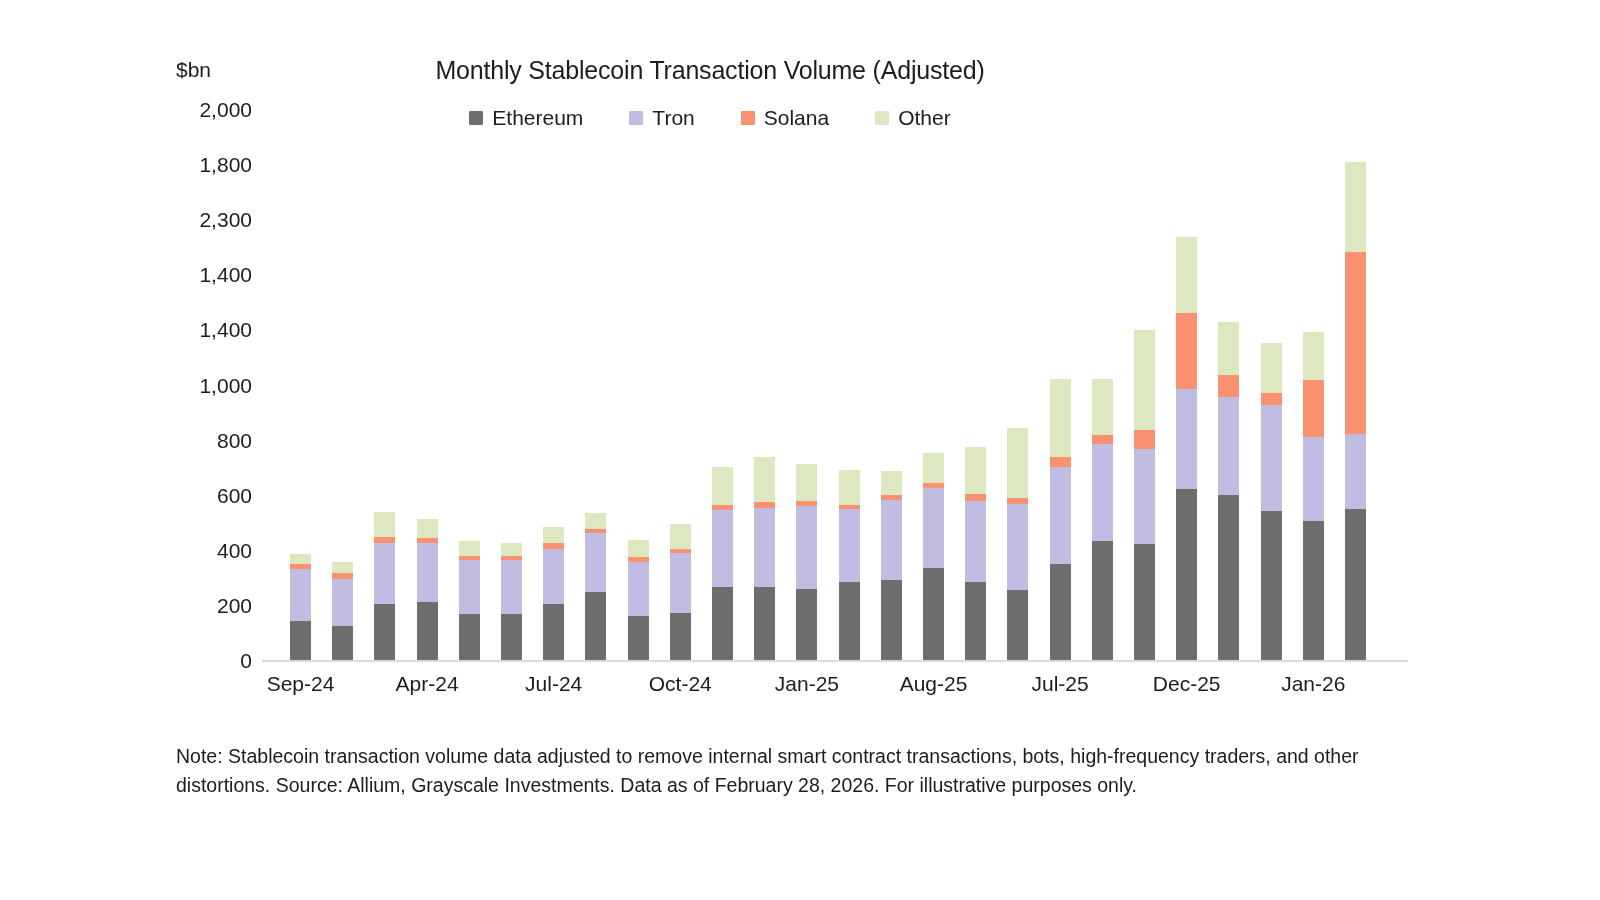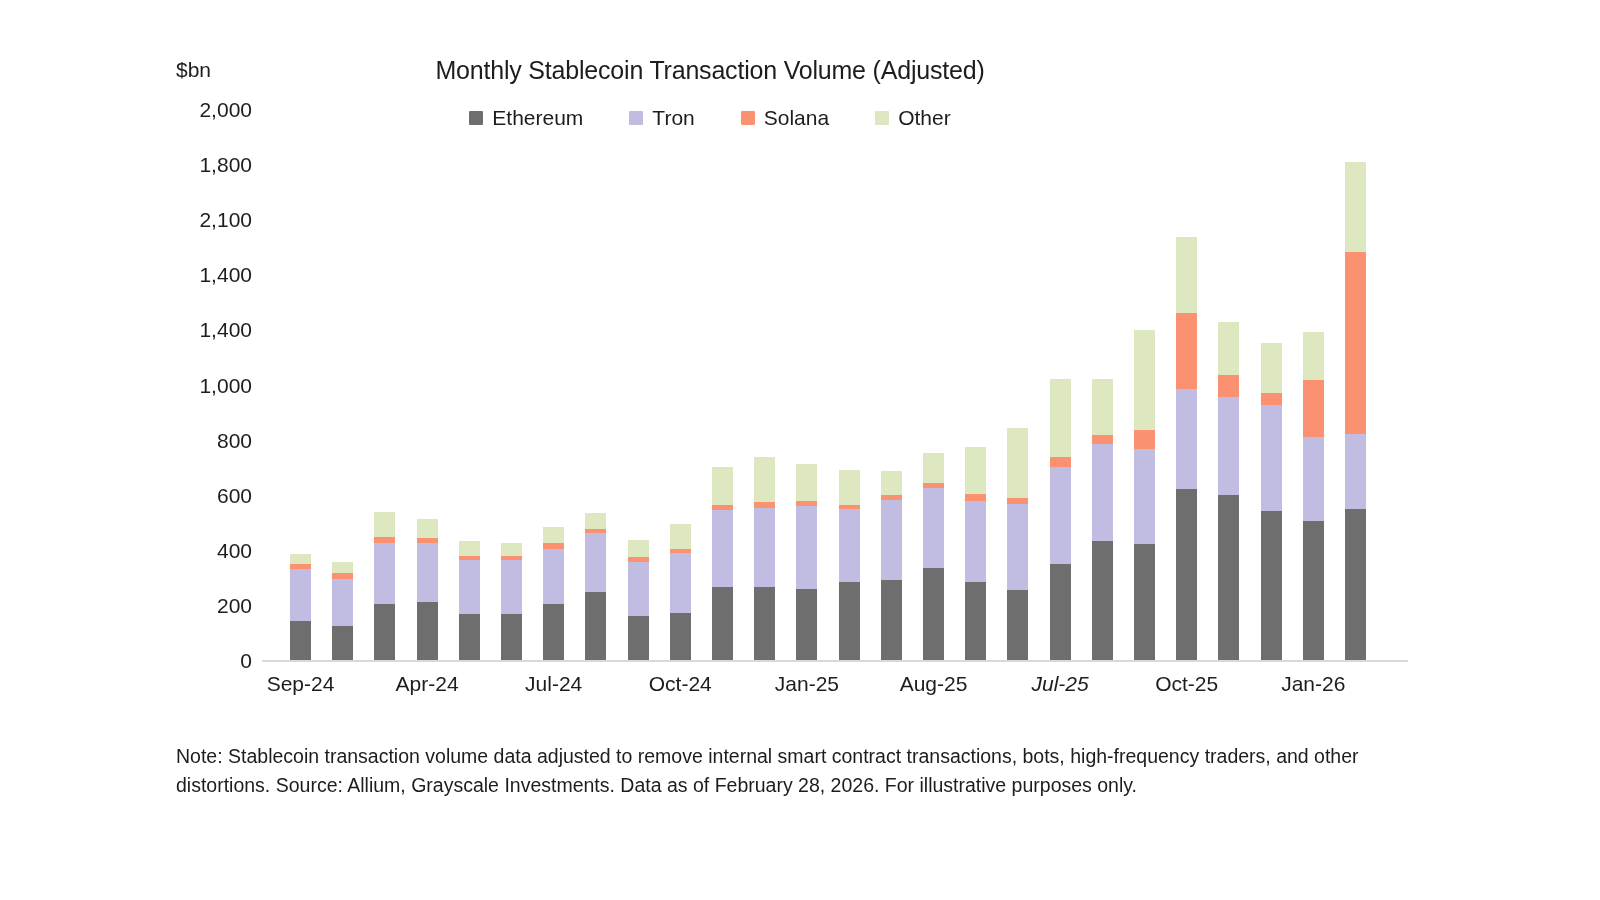--- a/index.html
+++ b/index.html
@@ -147,21 +147,21 @@
 
   <div id="y-axis">
       <div class="y-tick-label" style="top: 661px;">0</div>
       <div class="y-tick-label" style="top: 605.9px;">200</div>
       <div class="y-tick-label" style="top: 550.8px;">400</div>
       <div class="y-tick-label" style="top: 495.7px;">600</div>
       <div class="y-tick-label" style="top: 440.6px;">800</div>
       <div class="y-tick-label" style="top: 385.5px;">1,000</div>
       <div class="y-tick-label" style="top: 330.4px;">1,400</div>
       <div class="y-tick-label" style="top: 275.3px; text-align: right;">1,400</div>
-      <div class="y-tick-label" style="top: 220.2px;">2,100</div>
+      <div class="y-tick-label" style="top: 220.2px;">2,300</div>
       <div class="y-tick-label" style="top: 165.1px;">1,800</div>
       <div class="y-tick-label" style="top: 110px;">2,000</div>
     </div>
 
   <div id="plot-area">
       <div class="bar" title="Jan-24" style="left: 28px; width: 21px; height: 551px;">
         <div class="seg" style="height: 10.469px; background: rgb(221, 231, 192);"></div>
         <div class="seg" style="height: 4.959px; background: rgb(250, 146, 114);"></div>
         <div class="seg" style="height: 51.794px; background: rgb(192, 188, 226);"></div>
         <div class="seg" style="height: 39.9475px; background: rgb(110, 110, 110);"></div>
@@ -321,16 +321,16 @@
   <div id="axis-baseline"></div>
 
   <div id="footnote">Note: Stablecoin transaction volume data adjusted to remove internal smart contract transactions, bots, high-frequency traders, and other distortions. Source: Allium, Grayscale Investments. Data as of February 28, 2026. For illustrative purposes only.</div>
 
 <div class="x-tick-label" style="left: 300.5px;">Sep-24</div>
     <div class="x-tick-label" style="left: 427.1px;">Apr-24</div>
     <div class="x-tick-label" style="left: 553.7px;">Jul-24</div>
     <div class="x-tick-label" style="left: 680.3px;">Oct-24</div>
     <div class="x-tick-label" style="left: 806.9px;">Jan-25</div>
     <div class="x-tick-label" style="left: 933.5px;">Aug-25</div>
-    <div class="x-tick-label" style="left: 1060.1px; font-style: italic;">Jul-25</div>
-    <div class="x-tick-label" style="left: 1186.7px;">Oct-25</div>
+    <div class="x-tick-label" style="left: 1060.1px;">Jul-25</div>
+    <div class="x-tick-label" style="left: 1186.7px;">Dec-25</div>
     <div class="x-tick-label" style="left: 1313.3px;">Jan-26</div>
   </div>
 
 </body></html>

